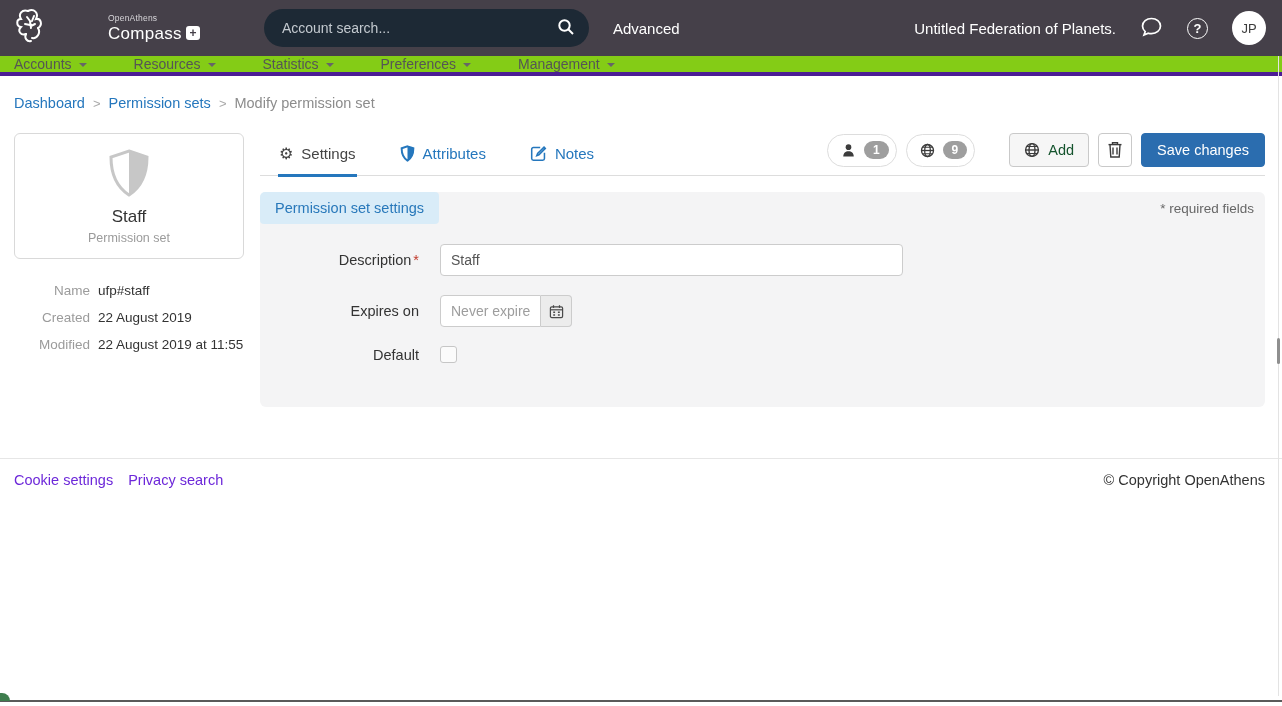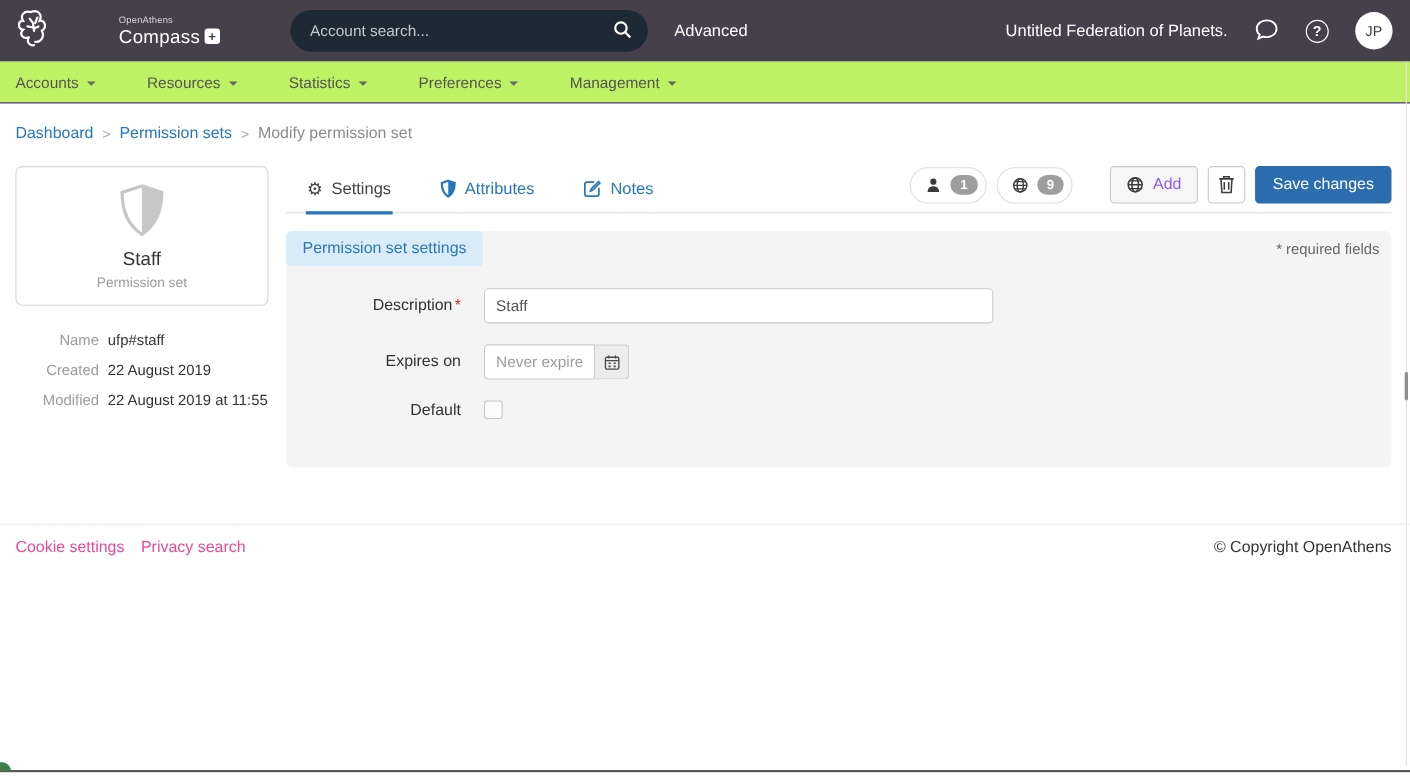--- a/index.html
+++ b/index.html
@@ -51,21 +51,21 @@
   .icon-btn { background: none; border: none; cursor: pointer; display: flex; padding: 0; }
   .avatar {
     width: 34px; height: 34px; border-radius: 50%;
     background: #ffffff; color: #3c3c3c;
     font-size: 13px; display: flex; align-items: center; justify-content: center;
     cursor: pointer;
   }
 
   
   .nav {
-    height: 38px; background: #bef264; border-bottom: 1px solid #4c1d95;
+    height: 20px; background: #84cc16; border-bottom: 4px solid #4c1d95;
     display: flex; align-items: center; padding-left: 14px;
   }
   .nav-item {
     display: flex; align-items: center; gap: 7px;
     font-size: 14px; color: #555; cursor: pointer;
     margin-right: 47px;
   }
   .caret {
     width: 0; height: 0; display: inline-block;
     border-left: 4px solid transparent; border-right: 4px solid transparent;
@@ -115,21 +115,21 @@
     height: 33px; padding: 0 7px 0 13px; cursor: pointer;
   }
   .count-badge {
     background: #9e9e9e; color: #fff; font-size: 12px; font-weight: bold;
     border-radius: 10px; padding: 3px 9px; line-height: 1;
   }
   .pill-gap { width: 16px; }
   .btn {
     display: flex; align-items: center; gap: 8px;
     border: 1px solid #c9c9c9; border-radius: 4px; background: #f6f6f6;
-    font-size: 14.5px; color: #8b5cf6; height: 34px; padding: 0 14px; cursor: pointer;
+    font-size: 14.5px; color: #14532d; height: 34px; padding: 0 14px; cursor: pointer;
     font-family: "Liberation Sans", sans-serif;
   }
   .btn.icon-only { background: #fff; padding: 0 8px; }
   .btn.primary {
     background: #2b6daf; border-color: #2b6daf; color: #fff; padding: 0 15px;
   }
 
   
   .panel {
     margin-top: 16px; background: #f4f4f5; border-radius: 6px;
@@ -164,21 +164,21 @@
     border: 1px solid #c6c6c6; border-radius: 3px; background: #fbfbfb; cursor: pointer;
   }
 
   
   .footer {
     margin-top: 51px; border-top: 1px solid #e6e6e6;
     display: flex; justify-content: space-between; align-items: center;
     padding: 13px 17px 0 14px; font-size: 14.5px;
   }
   .footer-links { display: flex; gap: 15px; }
-  .footer-link { color: #ec4899; text-decoration: none; cursor: pointer; }
+  .footer-link { color: #6d28d9; text-decoration: none; cursor: pointer; }
   .copyright { color: #333; }
 
   
   .scroll-track { position: absolute; right: 3px; top: 56px; width: 1px; height: 640px; background: #e3e3e3; }
   .scroll-thumb { position: absolute; right: 2px; top: 338px; width: 3px; height: 26px; background: #8f8f8f; border-radius: 2px; }
   .window-edge { position: absolute; left: 0; right: 0; top: 700px; height: 2px; background: #5a5a5a; }
   .corner-artifact {
     position: absolute; left: 0; top: 693px; width: 10px; height: 8px;
     background: #3e7d4e; border-top-right-radius: 9px;
   }

